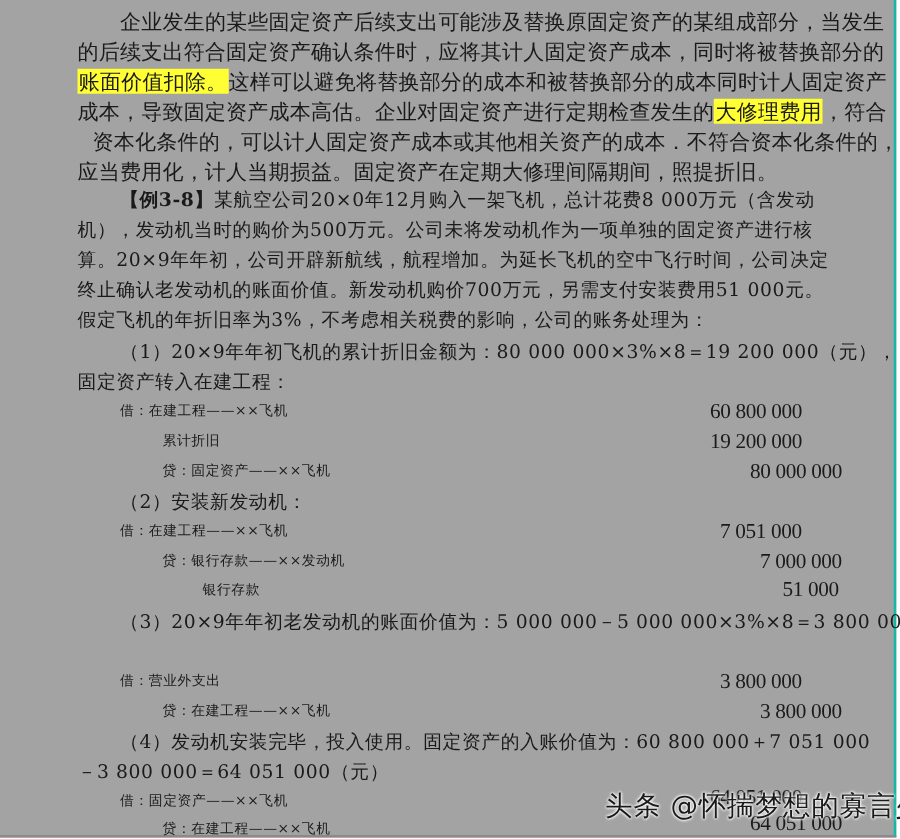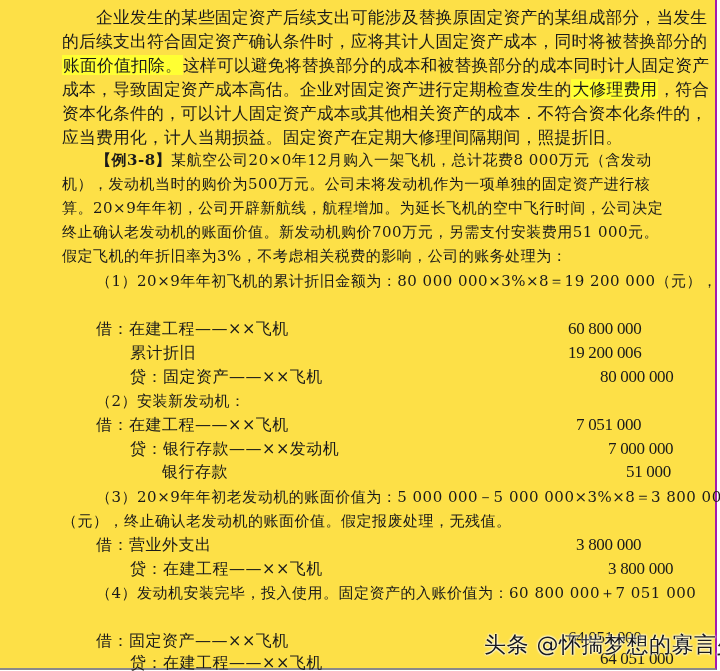--- a/index.html
+++ b/index.html
@@ -1,77 +1,78 @@
 <!DOCTYPE html>
 <html><head>
 <meta charset="utf-8">
 <style>
   html, body { margin: 0; padding: 0; background: #ffffff; }
   body { width: 720px; height: 671px; position: relative; overflow: hidden;
          font-family: "DejaVu Serif", "Liberation Serif", serif; color: #1a1a1a; }
   .page { position: absolute; left: 0; top: 0; width: 715px; height: 668px;
-          border-right: 2px solid #a21caf; border-bottom: 2px solid #8a8a8a; background: #fde047; }
+          border-right: 2px solid #14b8a6; border-bottom: 2px solid #8a8a8a; background: #a3a3a3; }
   .line { position: absolute; left: 62px; white-space: nowrap; font-size: 16.5px; line-height: 22px; }
   .line.p1 { font-family: "DejaVu Sans", "Liberation Sans", sans-serif; font-size: 16.8px; letter-spacing: 0.2px; }
   .line.ind { left: 96px; }
   .line.ex { font-size: 15px; letter-spacing: 0.5px; }
   .hl { background: #ffff33; padding: 0 1px; }
   .amt { position: absolute; white-space: nowrap; font-family: "Liberation Serif", "DejaVu Serif", serif; font-size: 17px; line-height: 22px; letter-spacing: -0.3px; margin-left: 20px; }
-  .entry { position: absolute; white-space: nowrap; font-size: 16px; line-height: 22px; letter-spacing: 0.5px; }
+  .entry { position: absolute; white-space: nowrap; font-size: 11px; line-height: 22px; letter-spacing: 0.5px; }
   .bold { font-weight: bold; }
   .watermark { position: absolute; left: 484px; top: 630px; font-family: "DejaVu Sans", "Liberation Sans", sans-serif;
                font-size: 22px; color: #1a1a1a; text-shadow: 0 0 2px #fff, 0 0 2px #fff, 0 0 3px #fff; white-space: nowrap; letter-spacing: 0.5px; }
 </style>
 </head>
 <body>
 
 <div class="page">
 
   <div class="line p1 ind" style="top:6px;">企业发生的某些固定资产后续支出可能涉及替换原固定资产的某组成部分，当发生</div>
   <div class="line p1" style="top:30px;">的后续支出符合固定资产确认条件时，应将其计人固定资产成本，同时将被替换部分的</div>
   <div class="line p1" style="top:78px;">
     <span>成本，导致固定资产成本高估。企业对固定资产进行定期检查发生的</span><span class="hl">大修理费用</span><span>，符合</span>
   </div>
   <div class="line p1" style="top:54px;">
     <span class="hl">账面价值扣除。</span><span>这样可以避免将替换部分的成本和被替换部分的成本同时计人固定资产</span>
   </div>
-  <div class="line p1" style="top:102px;">资本化条件的，可以计人固定资产成本或其他相关资产的成本．不符合资本化条件的，</div>
+  <div class="line p1" style="top:102px;margin-left:12px;">资本化条件的，可以计人固定资产成本或其他相关资产的成本．不符合资本化条件的，</div>
   <div class="line p1" style="top:126px;">应当费用化，计人当期损益。固定资产在定期大修理间隔期间，照提折旧。</div>
 
   <div class="line ex ind" style="top:149px;">
     <span class="bold">【例3-8】</span><span>某航空公司20×0年12月购入一架飞机，总计花费8 000万元（含发动</span>
   </div>
   <div class="line ex" style="top:173px;">机），发动机当时的购价为500万元。公司未将发动机作为一项单独的固定资产进行核</div>
   <div class="line ex" style="top:197px;">算。20×9年年初，公司开辟新航线，航程增加。为延长飞机的空中飞行时间，公司决定</div>
   <div class="line ex" style="top:221px;">终止确认老发动机的账面价值。新发动机购价700万元，另需支付安装费用51 000元。</div>
   <div class="line ex" style="top:245px;">假定飞机的年折旧率为3%，不考虑相关税费的影响，公司的账务处理为：</div>
 
   <div class="line ex ind" style="top:270px;">（1）20×9年年初飞机的累计折旧金额为：80 000 000×3%×8＝19 200 000（元），</div>
+  <div class="line ex" style="top:294px;">固定资产转入在建工程：</div>
   <div class="entry" style="left:96px; top:318px;">借：在建工程——××飞机</div>
   <div class="amt" style="left:548px; top:318px;">60 800 000</div>
   <div class="entry" style="left:130px; top:342px;">累计折旧</div>
-  <div class="amt" style="left:548px; top:342px;">19 200 006</div>
+  <div class="amt" style="left:548px; top:342px;">19 200 000</div>
   <div class="entry" style="left:130px; top:366px;">贷：固定资产——××飞机</div>
   <div class="amt" style="left:580px; top:366px;">80 000 000</div>
 
   <div class="line ex ind" style="top:390px;">（2）安装新发动机：</div>
   <div class="entry" style="left:96px; top:414px;">借：在建工程——××飞机</div>
   <div class="amt" style="left:556px; top:414px;">7 051 000</div>
   <div class="entry" style="left:130px; top:438px;">贷：银行存款——××发动机</div>
   <div class="amt" style="left:588px; top:438px;">7 000 000</div>
   <div class="entry" style="left:162px; top:461px;">银行存款</div>
   <div class="amt" style="left:606px; top:461px;">51 000</div>
 
   <div class="line ex ind" style="top:486px;">（3）20×9年年初老发动机的账面价值为：5 000 000－5 000 000×3%×8＝3 800 000</div>
-  <div class="line ex" style="top:510px;">（元），终止确认老发动机的账面价值。假定报废处理，无残值。</div>
   <div class="entry" style="left:96px; top:534px;">借：营业外支出</div>
   <div class="amt" style="left:556px; top:534px;">3 800 000</div>
   <div class="entry" style="left:130px; top:558px;">贷：在建工程——××飞机</div>
   <div class="amt" style="left:588px; top:558px;">3 800 000</div>
 
   <div class="line ex ind" style="top:582px;">（4）发动机安装完毕，投入使用。固定资产的入账价值为：60 800 000＋7 051 000</div>
+  <div class="line ex" style="top:606px;">－3 800 000＝64 051 000（元）</div>
   <div class="entry" style="left:96px; top:630px;">借：固定资产——××飞机</div>
   <div class="amt" style="left:548px; top:627px;">64 051 000</div>
   <div class="entry" style="left:130px; top:652px;">贷：在建工程——××飞机</div>
   <div class="amt" style="left:580px; top:648px;">64 051 000</div>
 
   <div class="watermark">头条 @怀揣梦想的寡言少语</div>
 </div>
 
 </body></html>

